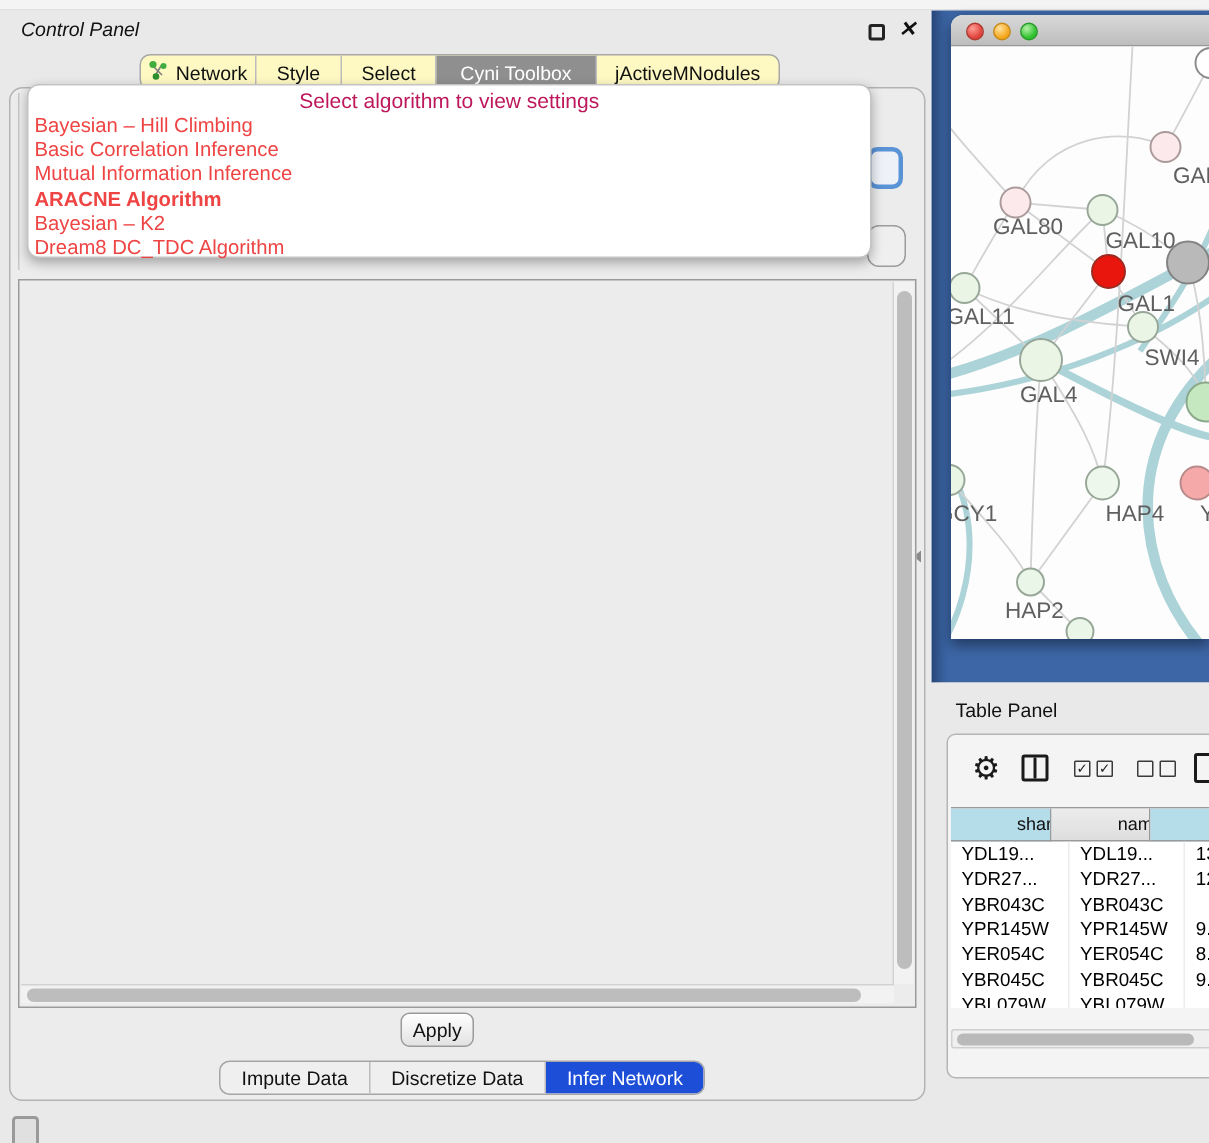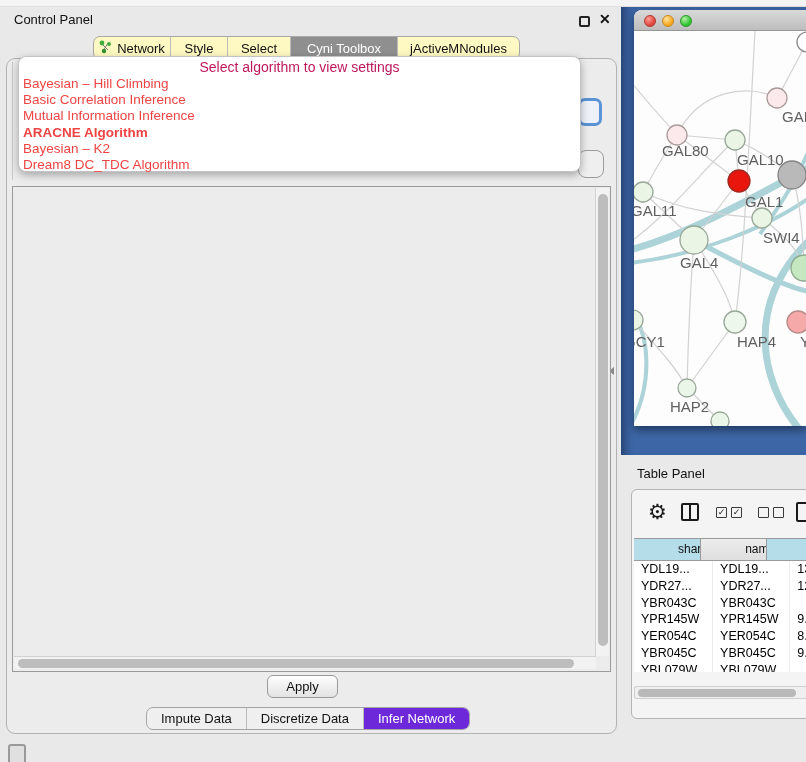--- a/index.html
+++ b/index.html
@@ -2,21 +2,21 @@
 <html><head>
 <meta charset="utf-8">
 <style>
   * { margin:0; padding:0; box-sizing:border-box; }
   html,body { font-family:"Liberation Sans",sans-serif; }
   #screen { position:relative; width:806px; height:762px; background:#e9e9e9; overflow:hidden; }
   .abs { position:absolute; }
 
   
   #topstrip { left:0; top:0; width:806px; height:7px; background:#f4f4f4; border-bottom:1px solid #e0e0e0; }
-  #titlebar { left:0; top:7px; width:621px; height:26px; }
+  #titlebar { left:0; top:7px; width:621px; height:26px;font-style:italic; }
   #titlebar .t { position:absolute; left:14px; top:5px; font-size:13px; color:#111; }
   #float-btn { position:absolute; left:579px; top:9px; width:11px; height:11px; border:2px solid #222; border-radius:2px; }
   #close-btn { position:absolute; left:599px; top:4px; font-size:14px; font-weight:bold; color:#111; }
 
   
   #mainpanel { left:6px; top:58px; width:611px; height:676px; background:#ececec; border:1px solid #b3b3b3; border-radius:9px; }
 
   
   #tabs { left:93px; top:36px; height:24px; display:flex; border:1px solid #a8a8a8; border-radius:7px; overflow:hidden; background:#fef9c3; z-index:3; }
   .tab { display:flex; align-items:center; justify-content:center; gap:5px; font-size:13px; color:#111; border-right:1px solid #bcbcbc; padding:0 10px; }
@@ -64,25 +64,25 @@
   .tri-down  { display:inline-block; width:0; height:0; border-left:6px solid transparent; border-right:6px solid transparent; border-top:8px solid #111; margin-left:6px; vertical-align:1px;}
 
   
   #attr-list { left:46px; top:588px; width:510px; height:66px; background:#fff; border:1px solid #999; overflow:hidden; }
   .attr { height:16.5px; line-height:16.5px; font-size:12.5px; padding-left:5px; color:#000; }
   .attr.sel { background:#3a6cd8; color:#fff; }
   #attr-vscroll { left:558px; top:588px; width:13px; height:66px; background:#f0f0f0; border:1px solid #c6c6c6; }
   #attr-vthumb { position:absolute; left:1.5px; top:2px; width:8px; height:58px; background:#bfbfbf; border-radius:5px; }
 
   
-  #apply { left:267px; top:675px; width:71px; height:23px; background:linear-gradient(#fefefe,#e2e2e2); border:1px solid #9a9a9a; border-radius:6px; font-size:13px; text-align:center; line-height:21px; color:#111; z-index:2;}
+  #apply { left:267px; top:675px; width:49px; height:23px; background:linear-gradient(#fefefe,#e2e2e2); border:1px solid #9a9a9a; border-radius:6px; font-size:13px; text-align:center; line-height:21px; color:#111; z-index:2;}
   #btabs { left:146px; top:707px; height:23px; display:flex; border:1px solid #a5a5a5; border-radius:7px; overflow:hidden; background:#efefef; z-index:2; }
   .btab { font-size:13px; color:#111; padding:0 14px; line-height:21px; border-right:1px solid #bcbcbc; }
   .btab:last-child { border-right:none; }
-  .btab.sel { background:#6d28d9; color:#fff; }
+  .btab.sel { background:#1d4ed8; color:#fff; }
 
   #mini-icon { left:8px; top:744px; width:18px; height:22px; border:2px solid #9a9a9a; border-radius:3px; background:#e0e0e0; }
   #splitter { left:609px; top:367px; width:0; height:0; border-top:4px solid transparent; border-bottom:4px solid transparent; border-right:5px solid #8a8a8a; }
 
   
   #bluezone { left:621px; top:7px; width:185px; height:448px; background:#3c66a5; box-shadow:inset 10px 0 8px -6px rgba(10,20,50,.45); }
   #netwin { left:634px; top:10px; width:172px; height:416px; border-radius:8px 0 0 0; box-shadow:0 4px 9px rgba(0,0,10,.45); background:#fdfdfd; }
   #net-titlebar { position:absolute; left:0; top:0; width:100%; height:21px; background:linear-gradient(#d9d9d9,#bdbdbd); border-bottom:1px solid #979797; border-radius:8px 0 0 0; }
   .light { position:absolute; top:4.5px; width:12px; height:12px; border-radius:50%; }
   .light.red { left:10px; background:radial-gradient(circle at 35% 30%, #ff9d94, #e0443e 65%); border:1px solid #b03a30;}

